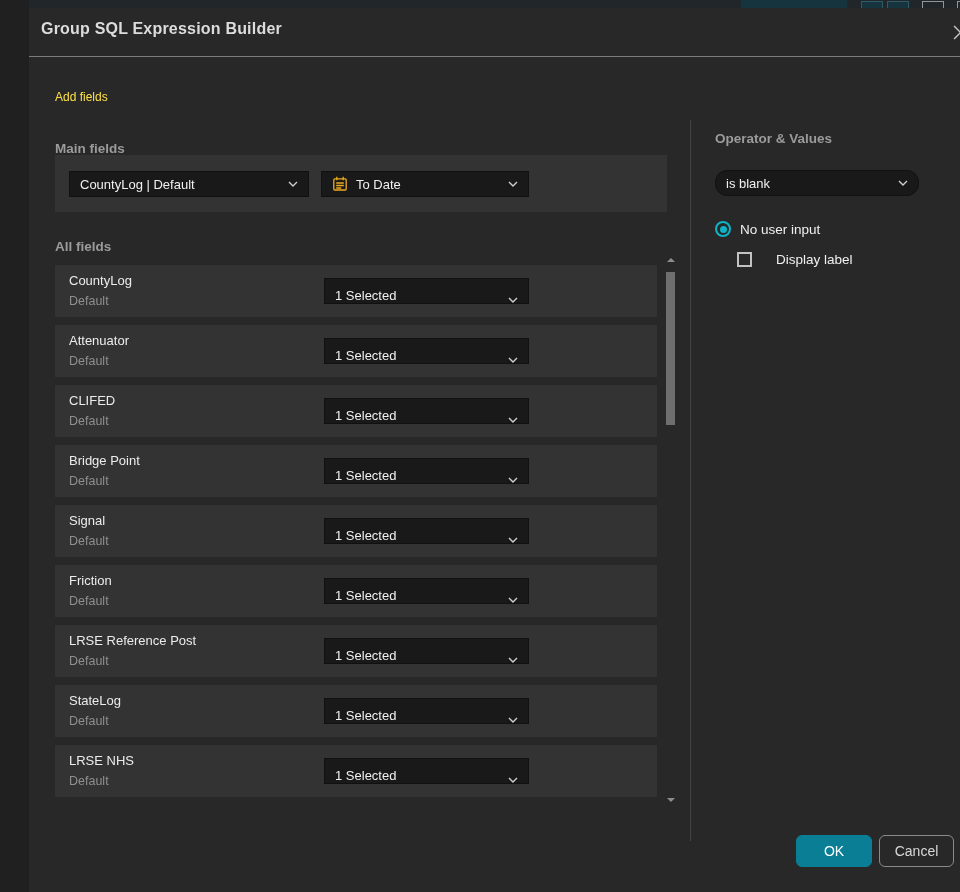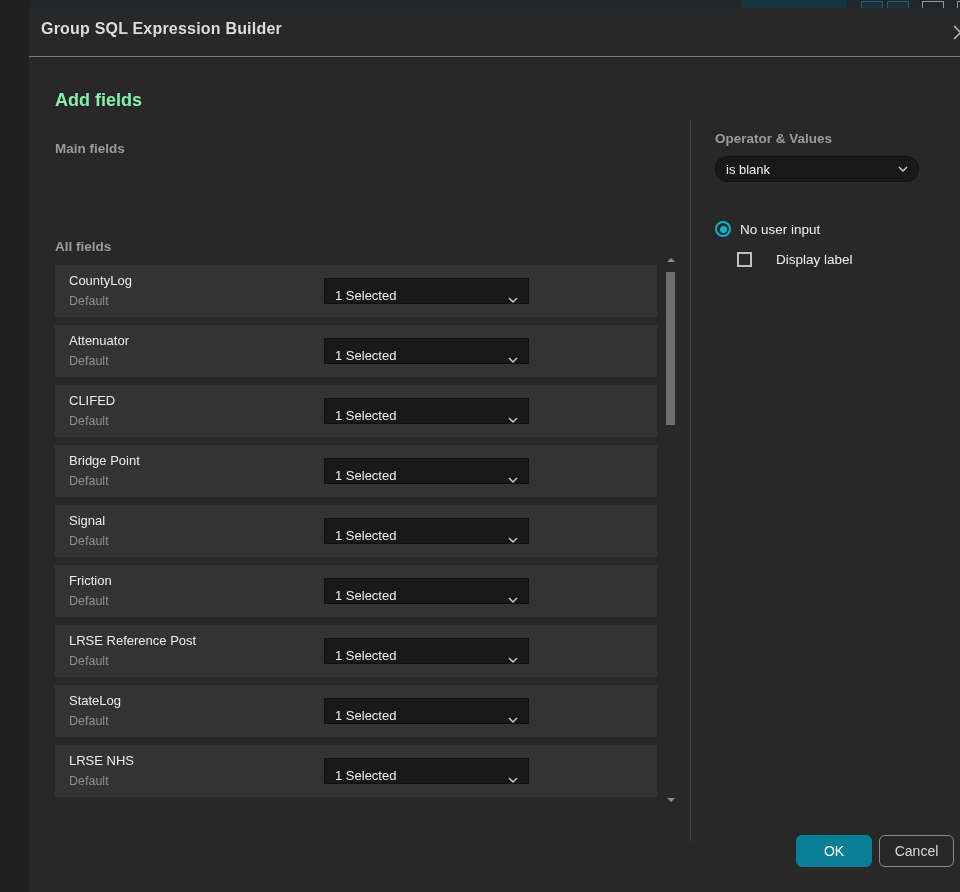--- a/index.html
+++ b/index.html
@@ -27,21 +27,21 @@
   
   .bg-right{position:absolute;left:944px;top:8px;width:16px;height:884px;background:#232323;overflow:hidden;}
   .bg-frag{position:absolute;left:0;width:16px;}
 
   
   .dialog{position:absolute;left:0;top:8px;width:944px;height:884px;background:var(--dialog-bg);}
   .dialog-header{position:absolute;left:0;top:0;width:944px;height:49px;border-bottom:1px solid #7d7d7d;}
   .dialog-title{position:absolute;left:12px;top:12px;font-size:16px;font-weight:bold;color:#dcdcdc;letter-spacing:.2px;}
   .close-btn{position:absolute;left:918px;top:11px;width:26px;height:26px;background:none;border:none;cursor:pointer;display:flex;align-items:center;justify-content:center;}
 
-  .section-heading{position:absolute;left:26px;top:82px;font-size:18px;font-weight:bold;color:#86efac;}
+  .section-heading{position:absolute;left:26px;top:82px;font-size:12px;font-weight:normal;color:#fde047;}
   .group-label{position:absolute;font-size:13.5px;font-weight:bold;color:var(--text-dim);}
 
   
   .dd{position:absolute;height:26px;background:var(--dd-bg);border:1px solid #111;display:flex;align-items:center;gap:8px;padding:0 10px;cursor:pointer;color:var(--text-bright);font-size:13px;font-family:inherit;}
   .dd .dd-text{flex:1;text-align:left;white-space:nowrap;overflow:hidden;}
   .dd svg.chev{flex:none;}
 
   
   .main-field-box{position:absolute;left:26px;top:147px;width:612px;height:57px;background:var(--card-bg);}
 
@@ -55,21 +55,21 @@
   
   .scrollbar{position:absolute;left:637px;top:245px;width:10px;height:560px;}
   .scroll-up{position:absolute;left:1px;top:5px;width:0;height:0;border-left:4px solid transparent;border-right:4px solid transparent;border-bottom:4px solid #8d8d8d;}
   .scroll-thumb{position:absolute;left:0;top:19px;width:9px;height:153px;background:#6e6e6e;}
   .scroll-down{position:absolute;left:1px;top:545px;width:0;height:0;border-left:4px solid transparent;border-right:4px solid transparent;border-top:4px solid #8d8d8d;}
 
   
   .v-divider{position:absolute;left:661px;top:112px;width:1px;height:721px;background:#434343;}
 
   
-  .op-dd{left:686px;top:148px;width:204px;border-radius:12px;}
+  .op-dd{left:686px;top:162px;width:204px;border-radius:12px;}
   .radio-row{position:absolute;left:686px;top:213px;display:flex;align-items:flex-end;gap:9px;cursor:pointer;}
   .radio{width:16px;height:16px;border-radius:50%;border:2.5px solid var(--radio-teal);position:relative;flex:none;}
   .radio.checked::after{content:"";position:absolute;left:50%;top:50%;width:7px;height:7px;margin:-3.5px 0 0 -3.5px;border-radius:50%;background:var(--radio-teal);}
   .check-row{position:absolute;left:708px;top:244px;display:flex;align-items:center;gap:24px;cursor:pointer;}
   .checkbox{width:15px;height:15px;border:2px solid #c2c2c2;background:transparent;flex:none;}
   .ctl-label{font-size:13.5px;color:var(--text-bright);}
 
   
   .btn{position:absolute;top:827px;height:32px;font-size:14px;font-family:inherit;cursor:pointer;border-radius:6px;}
   .btn-ok{left:767px;width:76px;background:var(--accent-teal);border:1px solid var(--accent-teal);color:#ffffff;}
@@ -115,20 +115,38 @@
         <svg width="15" height="15" viewBox="0 0 14 14">
           <path d="M1 1 L13 13 M13 1 L1 13" stroke="#c4c4c4" stroke-width="1.4" fill="none"></path>
         </svg>
       </button>
     </div>
 
     <div class="section-heading">Add fields</div>
 
     <div class="group-label" style="left:26px;top:133px">Main fields</div>
 
+    <div class="main-field-box">
+      <button class="dd" style="left:14px;top:16px;width:240px;position:absolute">
+        <span class="dd-text">CountyLog | Default</span>
+        <svg class="chev" width="10" height="6" viewBox="0 0 10 6">
+            <path d="M1 1l4 4 4-4" fill="none" stroke="#cfcfcf" stroke-width="1.4"></path>
+          </svg>
+      </button>
+      <button class="dd" style="left:266px;top:16px;width:208px;position:absolute">
+        <svg width="16" height="16" viewBox="0 0 16 16" style="flex:none">
+          <rect x="1.8" y="2.8" width="12.4" height="11.2" rx="1" fill="none" stroke="#edab1e" stroke-width="1.3"></rect>
+          <path d="M4.8 0.8v3.4 M11.2 0.8v3.4 M4.2 7h7.6 M4.2 9.5h7.6 M4.2 12h5" stroke="#edab1e" stroke-width="1.3" fill="none"></path>
+        </svg>
+        <span class="dd-text">To Date</span>
+        <svg class="chev" width="10" height="6" viewBox="0 0 10 6">
+            <path d="M1 1l4 4 4-4" fill="none" stroke="#cfcfcf" stroke-width="1.4"></path>
+          </svg>
+      </button>
+    </div>
 
     <div class="group-label" style="left:26px;top:231px">All fields</div>
 
     <div class="fields-list" id="fields-list">
       <div class="field-row">
         <div class="row-name">CountyLog</div>
         <div class="row-subtitle">Default</div>
         <button class="dd">
           <span class="dd-text row-selected">1 Selected</span>
           <svg class="chev" width="10" height="6" viewBox="0 0 10 6">

